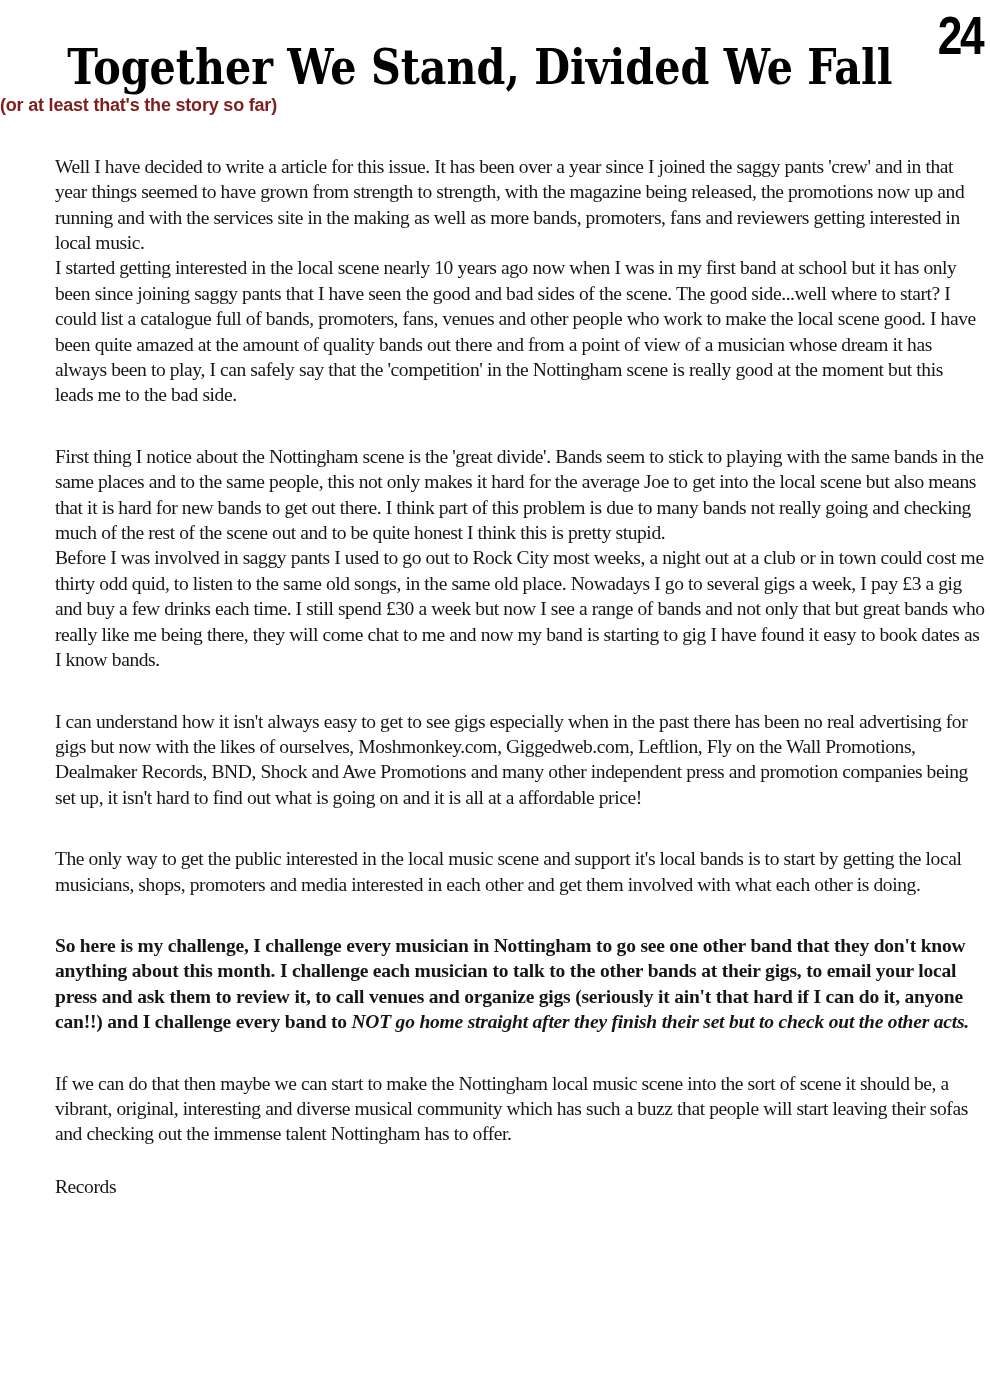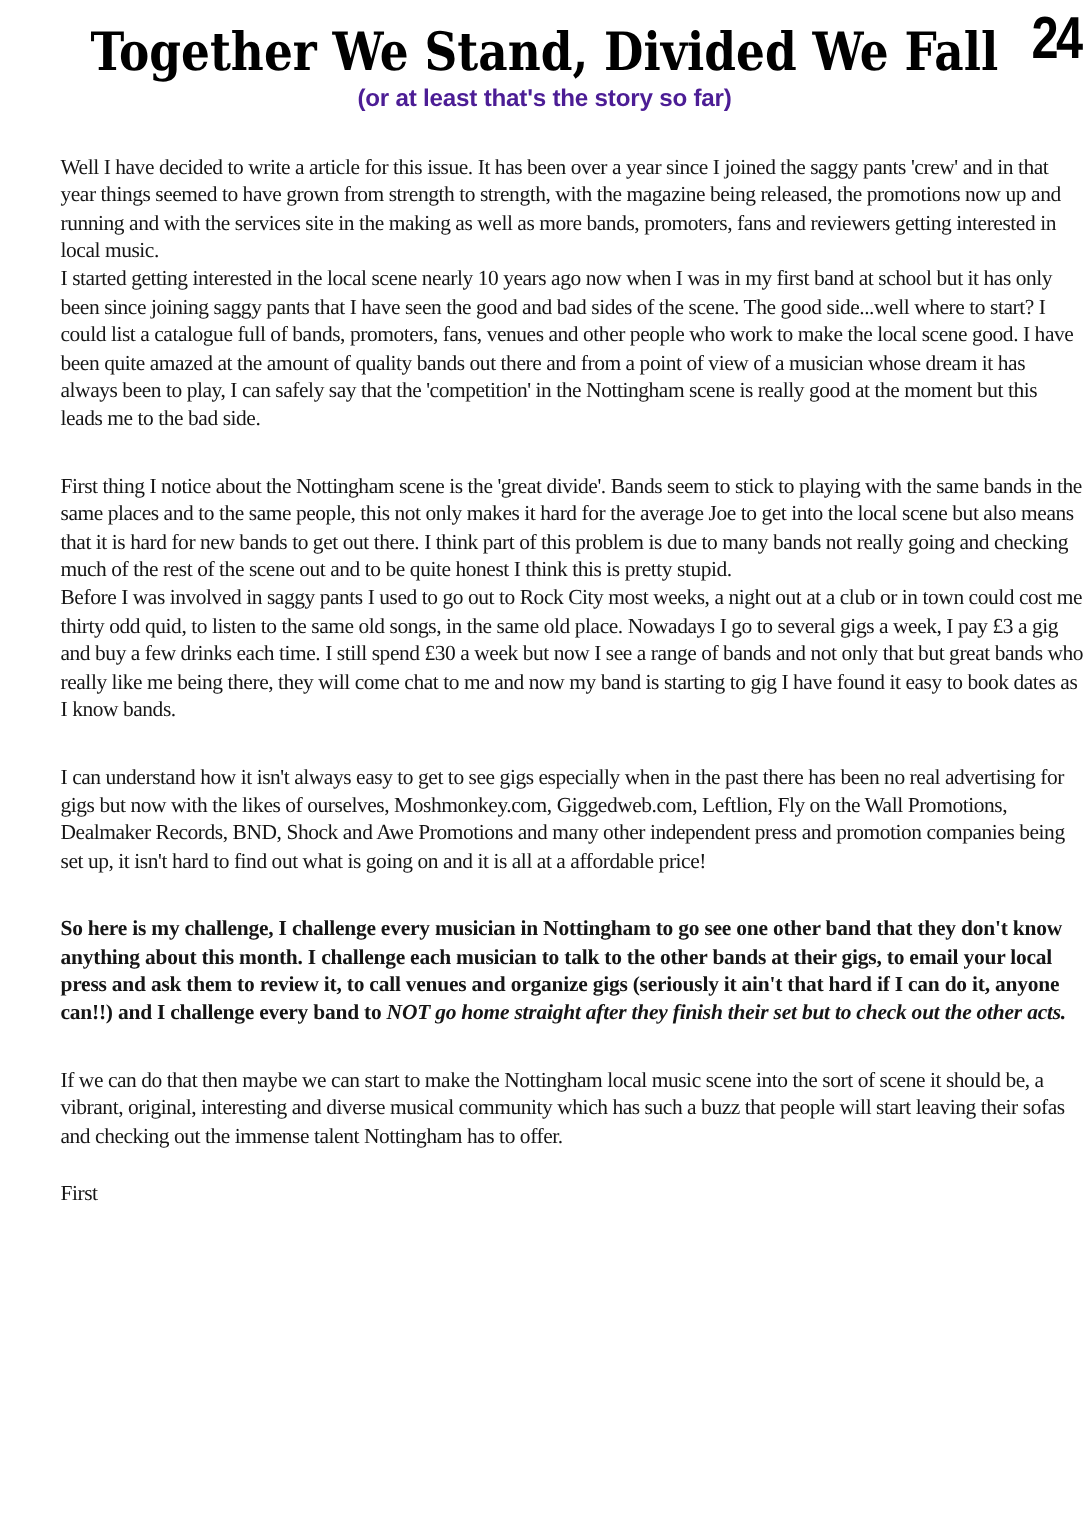--- a/index.html
+++ b/index.html
@@ -18,41 +18,40 @@
     right: 8px;
     font-size: 54px;
     font-weight: 700;
     letter-spacing: -3px;
     color: #000;
     transform: scaleX(0.82);
     transform-origin: right top;
     line-height: 1;
   }
   .header {
-    padding-top: 22px;
-    text-align: center;
+    padding-top: 41px;
   }
   .title {
     display: inline-block;
     margin: 0;
     font-family: "DejaVu Serif", serif;
     font-weight: 700;
     font-size: 48px;
     line-height: 1.1;
     white-space: nowrap;
     color: #000;
     transform: scaleX(0.86);
     transform-origin: center top;
   }
   .subtitle {
     margin-top: 1px;
-    font-size: 22px;
+    font-size: 18px;
     font-weight: 700;
     letter-spacing: -0.2px;
-    color: #4c1d95;
+    color: #7f1d1d;
   }
   .body-text {
     margin: 38px 5px 0 55px;
     width: 930px;
     font-size: 19.5px;
     line-height: 25.4px;
     letter-spacing: -0.4px;
     text-align: left;
     font-family: Liberation Serif, serif;
   }
@@ -79,21 +78,22 @@
     <p class="para">Well I have decided to write a article for this issue. It has been over a year since I joined the saggy pants 'crew' and in that year things seemed to have grown from strength to strength, with the magazine being released, the promotions now up and running and with the services site in the making as well as more bands, promoters, fans and reviewers getting interested in local music.</p>
 
     <p class="para">I started getting interested in the local scene nearly 10 years ago now when I was in my first band at school but it has only been since joining saggy pants that I have seen the good and bad sides of the scene. The good side...well where to start? I could list a catalogue full of bands, promoters, fans, venues and other people who work to make the local scene good. I have been quite amazed at the amount of quality bands out there and from a point of view of a musician whose dream it has always been to play, I can safely say that the 'competition' in the Nottingham scene is really good at the moment but this leads me to the bad side.</p>
 
     <p class="para gap">First thing I notice about the Nottingham scene is the 'great divide'. Bands seem to stick to playing with the same bands in the same places and to the same people, this not only makes it hard for the average Joe to get into the local scene but also means that it is hard for new bands to get out there. I think part of this problem is due to many bands not really going and checking much of the rest of the scene out and to be quite honest I think this is pretty stupid.</p>
 
     <p class="para">Before I was involved in saggy pants I used to go out to Rock City most weeks, a night out at a club or in town could cost me thirty odd quid, to listen to the same old songs, in the same old place. Nowadays I go to several gigs a week, I pay £3 a gig and buy a few drinks each time. I still spend £30 a week but now I see a range of bands and not only that but great bands who really like me being there, they will come chat to me and now my band is starting to gig I have found it easy to book dates as I know bands.</p>
 
     <p class="para gap">I can understand how it isn't always easy to get to see gigs especially when in the past there has been no real advertising for gigs but now with the likes of ourselves, Moshmonkey.com, Giggedweb.com, Leftlion, Fly on the Wall Promotions, Dealmaker Records, BND, Shock and Awe Promotions and many other independent press and promotion companies being set up, it isn't hard to find out what is going on and it is all at a affordable price!</p>
 
+    <p class="para gap">The only way to get the public interested in the local music scene and support it's local bands is to start by getting the local musicians, shops, promoters and media interested in each other and get them involved with what each other is doing.</p>
 
     <p class="para gap bold"><span>So here is my challenge, I challenge every musician in Nottingham to go see one other band that they don't know anything about this month. I challenge each musician to talk to the other bands at their gigs, to email your local press and ask them to review it, to call venues and organize gigs (seriously it ain't that hard if I can do it, anyone can!!) and I challenge every band to </span><span class="em">NOT go home straight after they finish their set but to check out the other acts.</span></p>
 
     <p class="para gap">If we can do that then maybe we can start to make the Nottingham local music scene into the sort of scene it should be, a vibrant, original, interesting and diverse musical community which has such a buzz that people will start leaving their sofas and checking out the immense talent Nottingham has to offer.</p>
 
-    <p class="para signature">First</p>
+    <p class="para signature">Records</p>
 
   </main>
 </div>
 
 </body></html>

